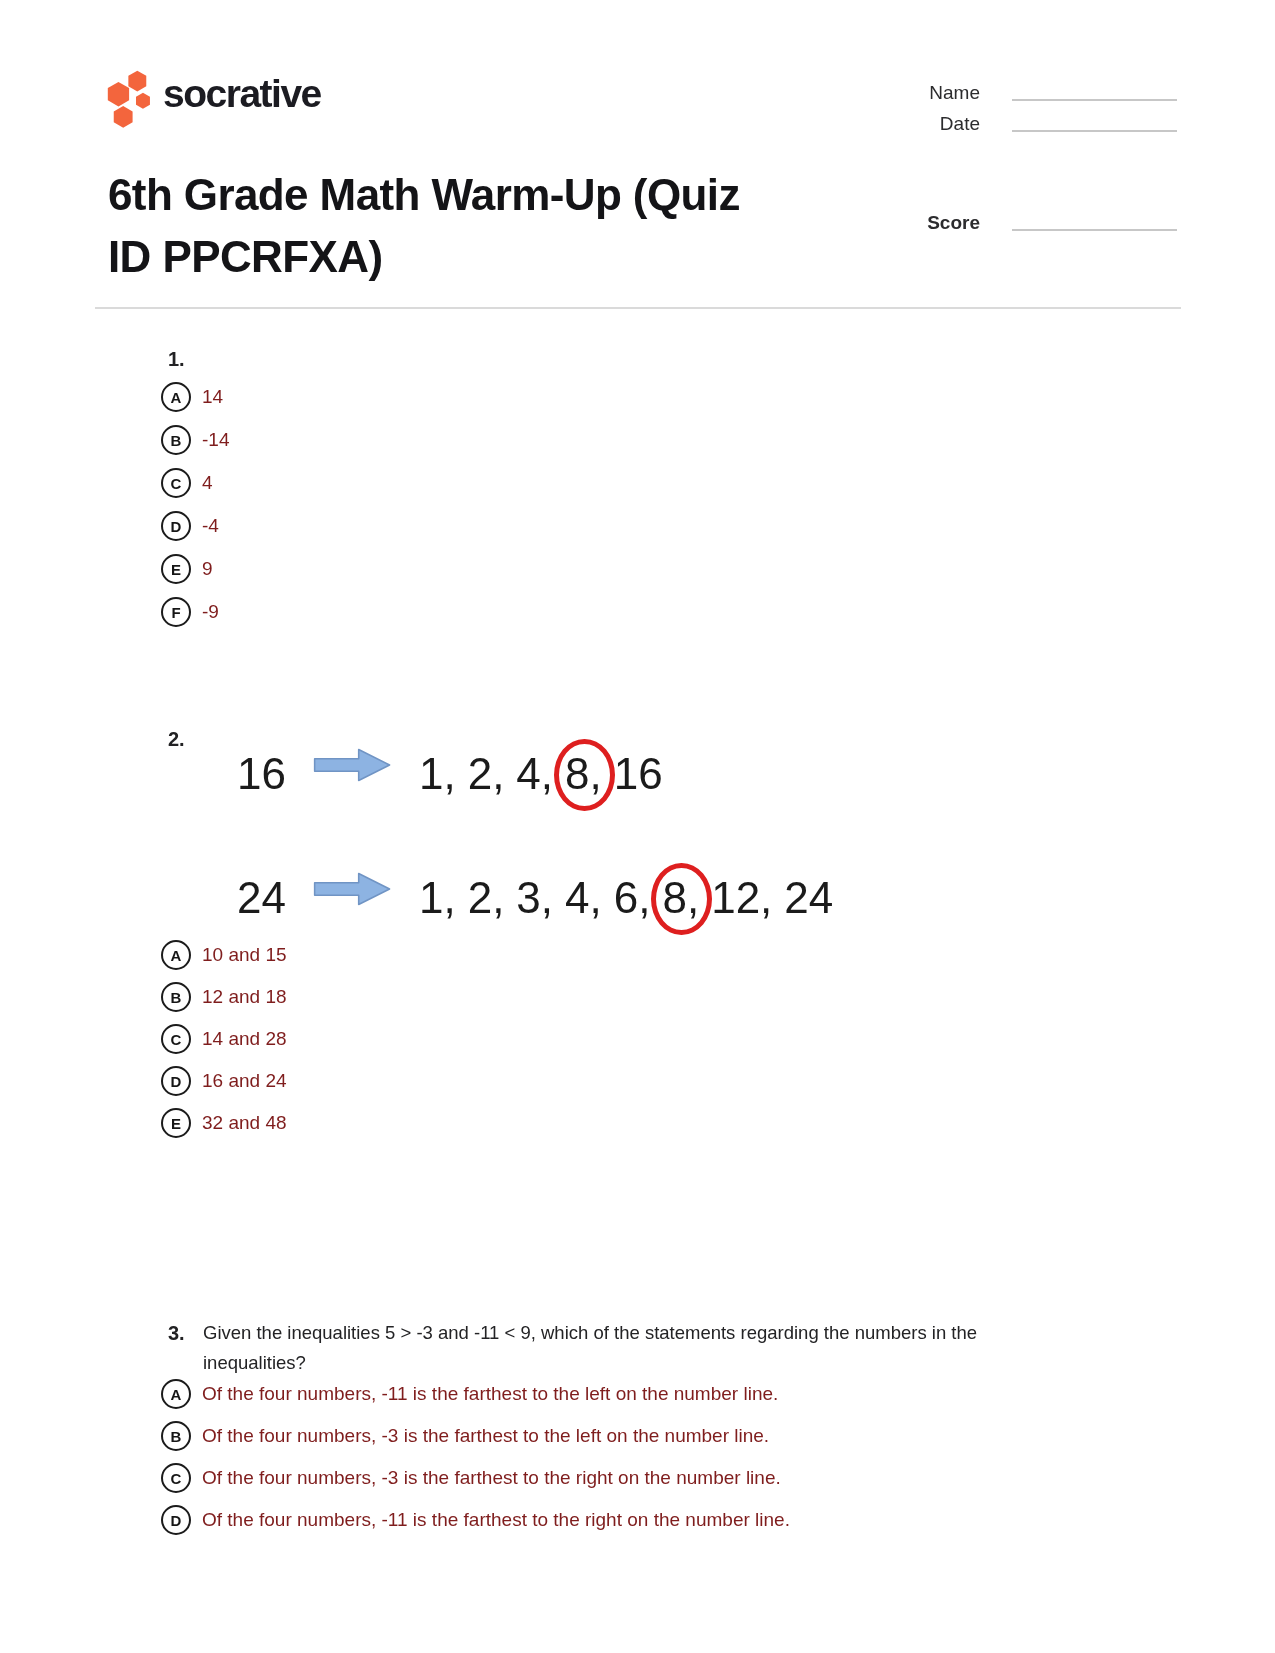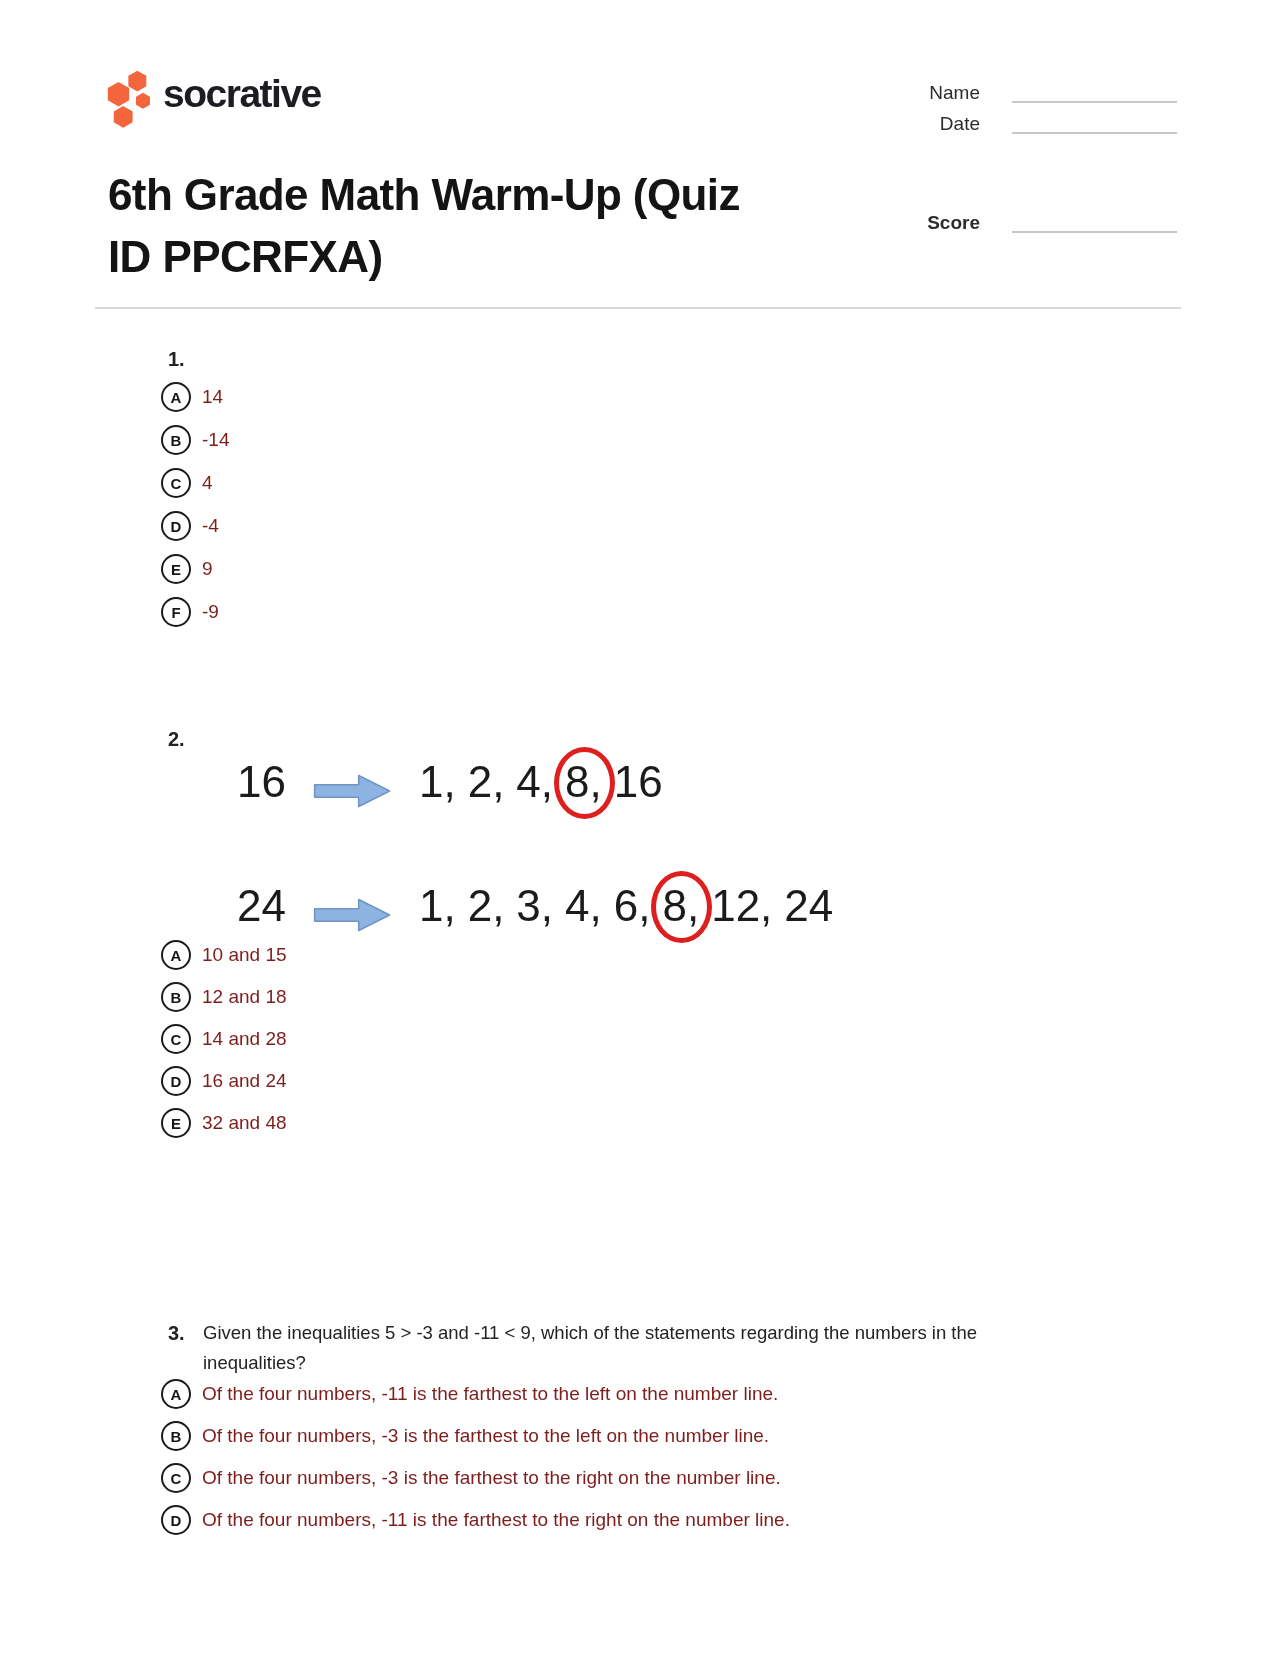--- a/index.html
+++ b/index.html
@@ -17,38 +17,38 @@
     width:1275px;height:1653px;position:relative;background:#ffffff;
     font-family:"Liberation Sans",sans-serif;color:var(--text-dark);
     overflow:hidden;
   }
   
   .logo{position:absolute;left:93px;top:62px;display:flex;align-items:flex-start;gap:4px;}
   .logo svg{width:66px;height:72px;display:block;}
   .logo-text{font-size:39px;font-weight:700;letter-spacing:-1.5px;color:#1c1c22;line-height:72px;margin-top:-4px;}
   .fields{position:absolute;left:858px;top:81px;}
   .fields.score-block{top:211px;font-weight:bold;}
-  .fill-row{display:flex;align-items:center;gap:32px;height:23px;margin-bottom:8px;}
+  .fill-row{display:flex;align-items:flex-start;gap:32px;height:23px;margin-bottom:8px;}
   .fill-label{width:122px;text-align:right;font-size:19px;line-height:23px;color:#2c2c2e;}
   .fill-line{width:165px;height:20px;border-bottom:2px solid var(--line-gray);}
   .title{position:absolute;left:108px;top:164px;margin:0;width:900px;
     font-size:44px;line-height:62px;font-weight:700;letter-spacing:-0.6px;
     color:#141417;white-space:pre-line;}
   .divider{position:absolute;left:95px;top:307px;width:1086px;height:0;
     border:none;border-top:2.5px solid var(--divider-gray);margin:0;}
   
   .question{position:absolute;left:161px;width:1060px;}
   .q-head{display:flex;gap:13px;padding-left:7px;}
   .q-num{font-weight:700;font-size:20px;line-height:30px;min-width:22px;flex:none;}
   .q-num.floating{position:absolute;left:7px;top:0;}
   .q-text{font-size:18.5px;line-height:30.5px;margin:0;white-space:pre-line;color:#232325;}
   .q3 .q-text{line-height:30px;}
   
   .figure{margin-left:76px;margin-top:24px;}
-  .fig-row{display:flex;align-items:flex-end;gap:27px;height:60px;margin-bottom:64px;}
+  .fig-row{display:flex;align-items:flex-start;gap:27px;height:60px;margin-bottom:64px;}
   .fig-row:last-child{margin-bottom:0;}
   .fig-value{font-size:44px;line-height:52px;color:#1b1b1b;flex:none;}
   .fig-arrow{width:79px;height:34px;flex:none;}
   .fig-factors{display:flex;align-items:center;font-size:44px;line-height:52px;color:#1b1b1b;}
   .factor{margin-right:12px;white-space:pre;}
   .factor:last-child{margin-right:0;}
   .factor.circled{position:relative;}
   .red-ellipse{position:absolute;top:-9px;bottom:-11px;left:-11px;right:-13px;
     border:5px solid var(--annotation-red);border-radius:50%;pointer-events:none;}
   .q-text.after-figure{margin-left:41px;margin-top:49px;}

